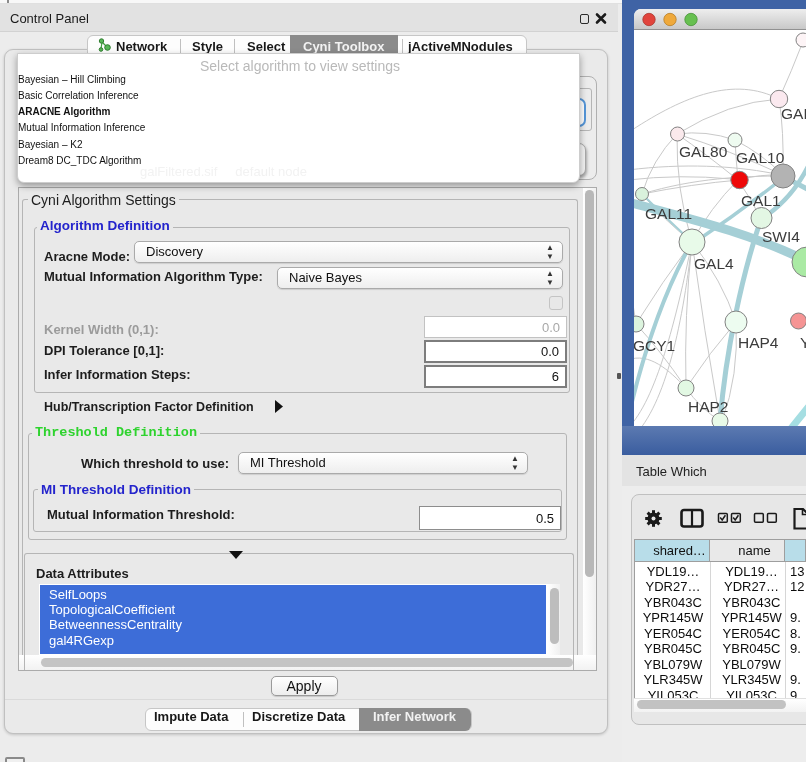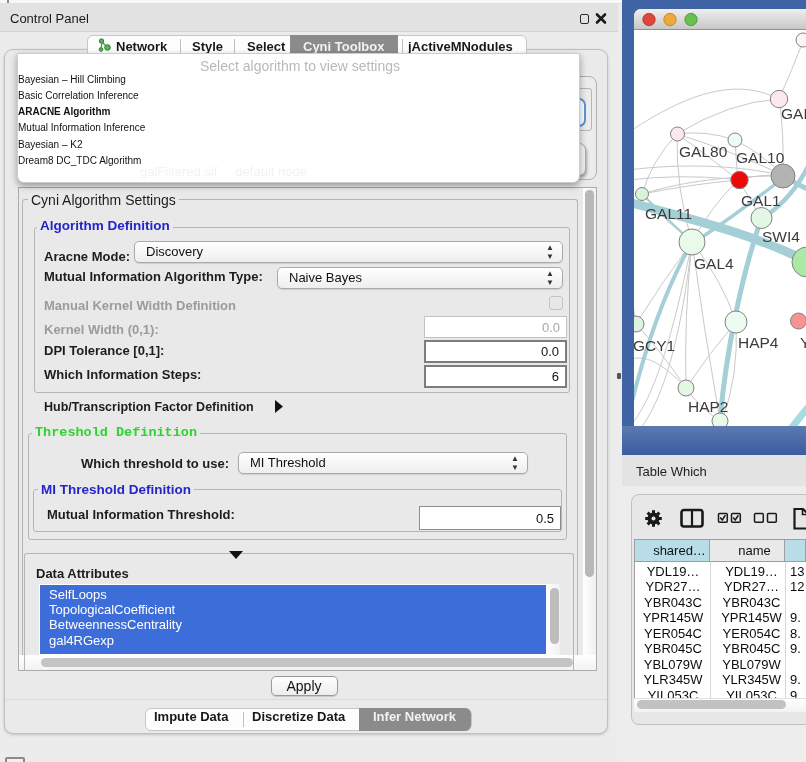--- a/index.html
+++ b/index.html
@@ -75,27 +75,26 @@
   <div class="abs lbl" style="left:44px;top:249px;">Aracne Mode:</div>
   <div class="combo" style="left:134px;top:240.5px;width:429px;height:22px;text-decoration:underline;">
     <span class="ct">Discovery</span>
       <div class="arrows">▲<br>▼</div>
   </div>
   <div class="abs lbl" style="left:44px;top:269px;">Mutual Information Algorithm Type:</div>
   <div class="combo" style="left:277px;top:267px;width:286px;height:22px;">
     <span class="ct">Naive Bayes</span>
       <div class="arrows">▲<br>▼</div>
   </div>
-  <div class="abs lbl dis" style="left:44px;top:298px;">Manual Kernel Width Definition</div>
   <div class="abs" style="left:549px;top:296px;width:14px;height:14px;background:#e8e8e8;border:1px solid #c4c4c4;border-radius:3px;"></div>
   <div class="abs lbl dis" style="left:44px;top:322px;">Kernel Width (0,1):</div>
   <input class="inp" style="left: 424px; top: 316px; width: 143px; height: 22px; border: 1px solid rgb(194, 194, 194); color: rgb(168, 168, 168);" value="0.0" readonly="">
   <div class="abs lbl" style="left:44px;top:343px;">DPI Tolerance [0,1]:</div>
   <input class="inp" style="left: 424px; top: 340px; width: 143px; height: 23px; border: 2px solid rgb(125, 125, 125);" value="0.0" readonly="">
-  <div class="abs lbl" style="left:44px;top:367px;">Which Information Steps:</div>
+  <div class="abs lbl" style="left:44px;top:367px;">Infer Information Steps:</div>
   <input class="inp" style="left: 424px; top: 365px; width: 143px; height: 23px; border: 2px solid rgb(125, 125, 125);" value="6" readonly="">
 
   <div class="abs lbl" style="left:44px;top:400px;font-size:12.5px;">Hub/Transcription Factor Definition</div>
   <svg class="abs" style="left:272px;top:399px;" width="14" height="15" viewBox="0 0 14 15">
     <path d="M3 1 L11 7.5 L3 14 Z" fill="#111"></path>
   </svg>
 
   <div class="gbox" style="left:28px;top:433px;width:539px;height:107px;"></div>
   <div class="gtitle" style="left:32px;top:425px;color:#2ed32e;font-weight:bold;font-size:13.5px;font-family:Liberation Mono, monospace;">Threshold Definition</div>
   <div class="abs lbl" style="left:81px;top:456px;">Which threshold to use:</div>

